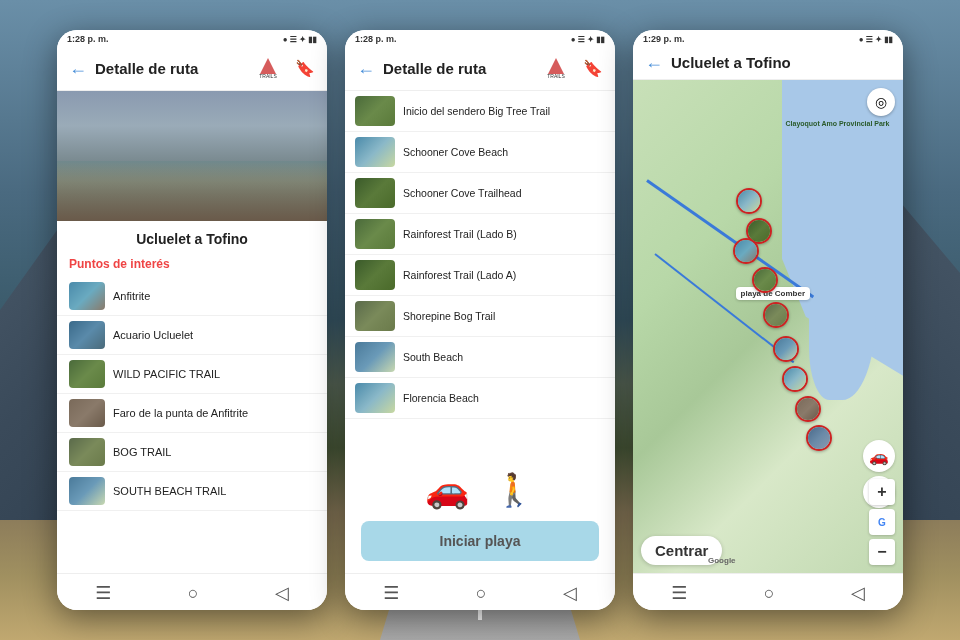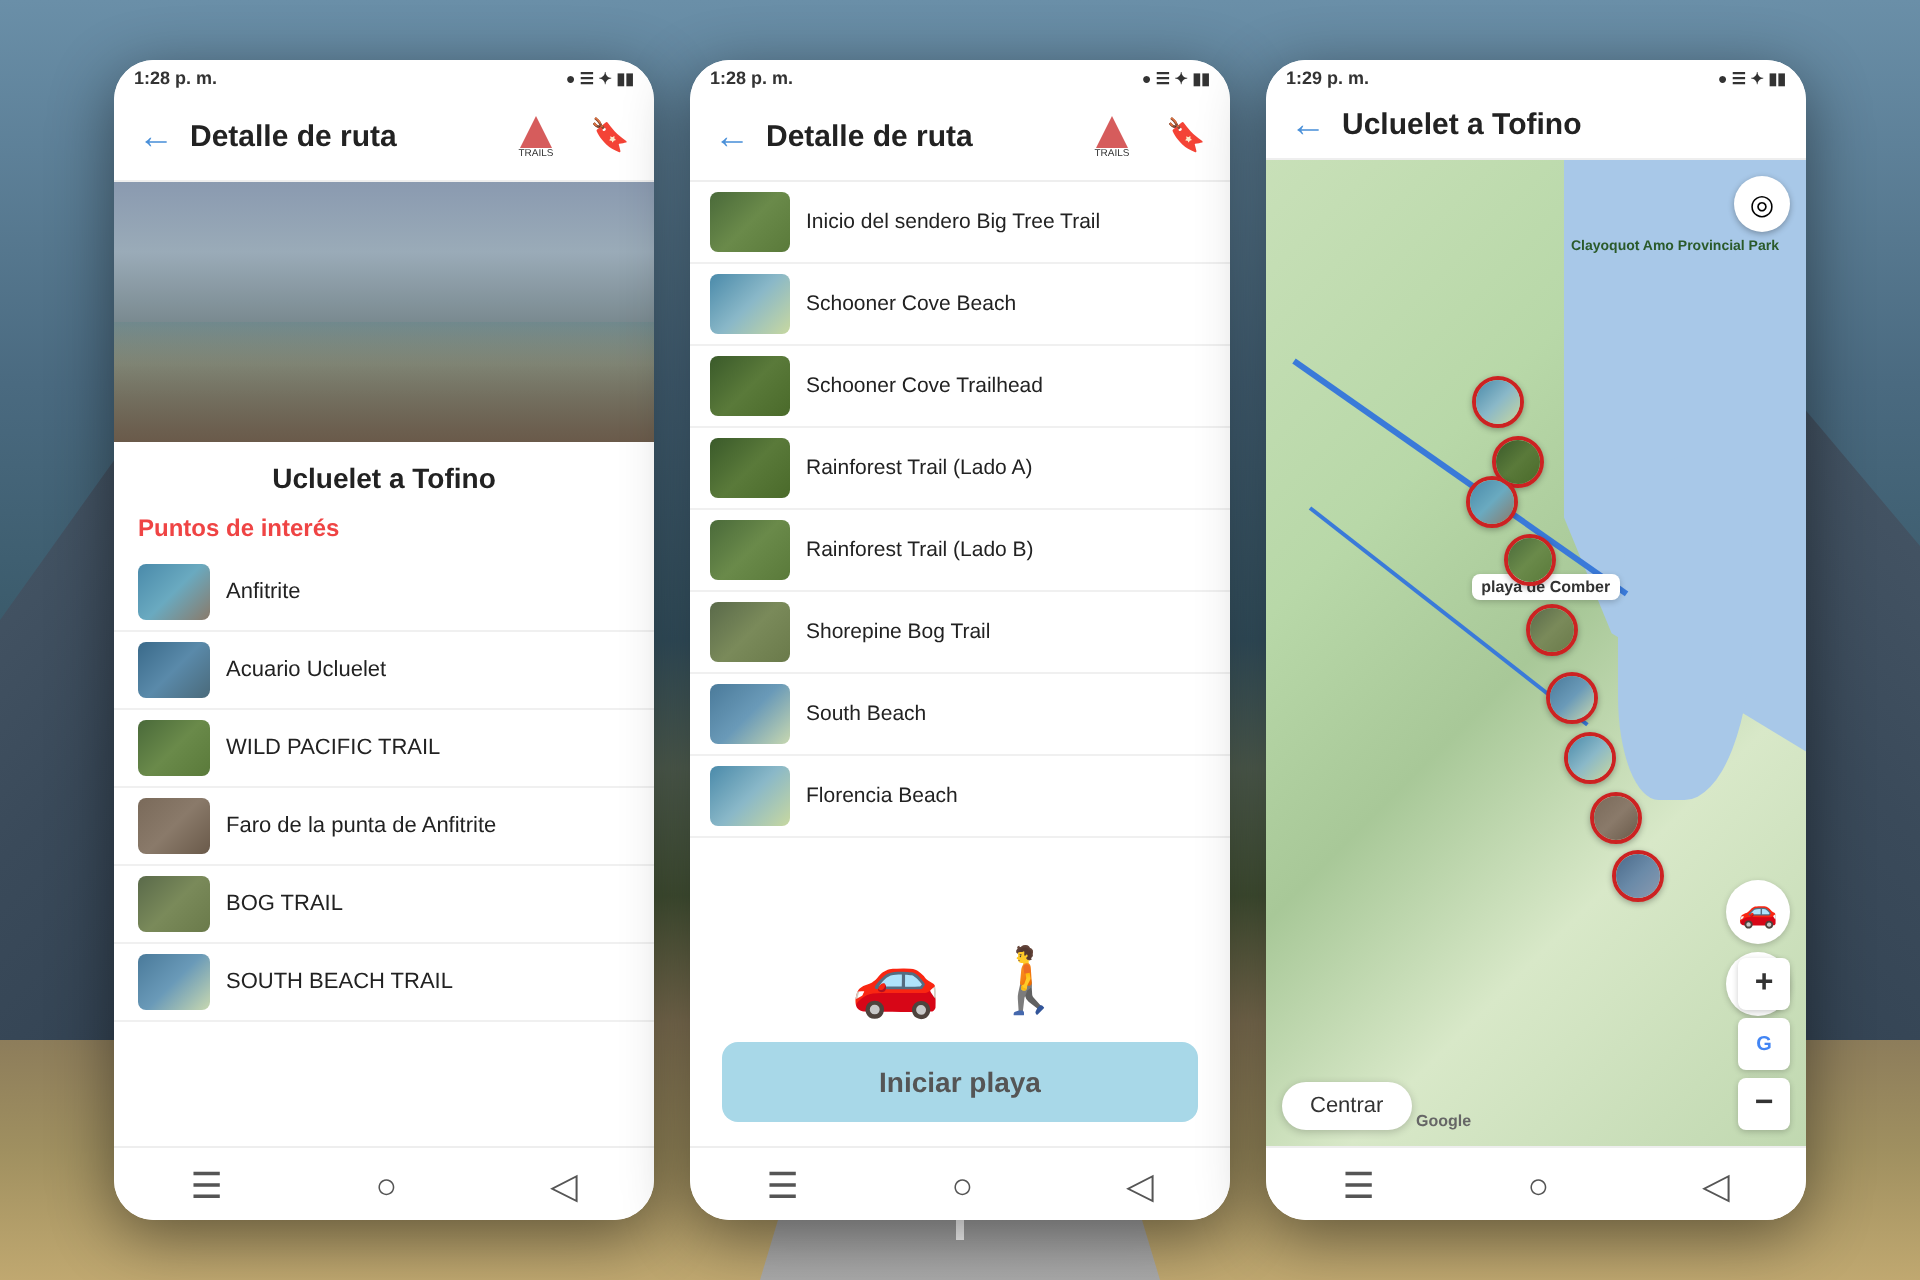--- a/index.html
+++ b/index.html
@@ -457,22 +457,22 @@
       box-shadow: 0 1px 3px rgba(0,0,0,0.2);
     }
 
     .center-button {
       position: absolute;
       bottom: 8px;
       left: 8px;
       background: #fff;
       border-radius: 20px;
       padding: 6px 14px;
-      font-size: 11px;
-      font-weight: 400;
+      font-size: 15px;
+      font-weight: 700;
       color: #333;
       box-shadow: 0 1px 4px rgba(0,0,0,0.2);
       cursor: pointer;
     }
     .google-logo {
       position: absolute;
       bottom: 8px;
       left: 75px;
       font-size: 8px;
       color: #666;
@@ -593,26 +593,26 @@
   </div>
         <div class="phone2-item">
     <div class="phone2-thumb thumb-beach"></div>
     <span class="phone2-name">Schooner Cove Beach</span>
   </div>
         <div class="phone2-item">
     <div class="phone2-thumb thumb-rainforest"></div>
     <span class="phone2-name">Schooner Cove Trailhead</span>
   </div>
         <div class="phone2-item">
+    <div class="phone2-thumb thumb-trail"></div>
+    <span class="phone2-name">Rainforest Trail (Lado B)</span>
+  </div>
+        <div class="phone2-item">
     <div class="phone2-thumb thumb-rainforest"></div>
     <span class="phone2-name">Rainforest Trail (Lado A)</span>
-  </div>
-        <div class="phone2-item">
-    <div class="phone2-thumb thumb-trail"></div>
-    <span class="phone2-name">Rainforest Trail (Lado B)</span>
   </div>
         <div class="phone2-item">
     <div class="phone2-thumb thumb-bog"></div>
     <span class="phone2-name">Shorepine Bog Trail</span>
   </div>
         <div class="phone2-item">
     <div class="phone2-thumb thumb-south"></div>
     <span class="phone2-name">South Beach</span>
   </div>
         <div class="phone2-item">

